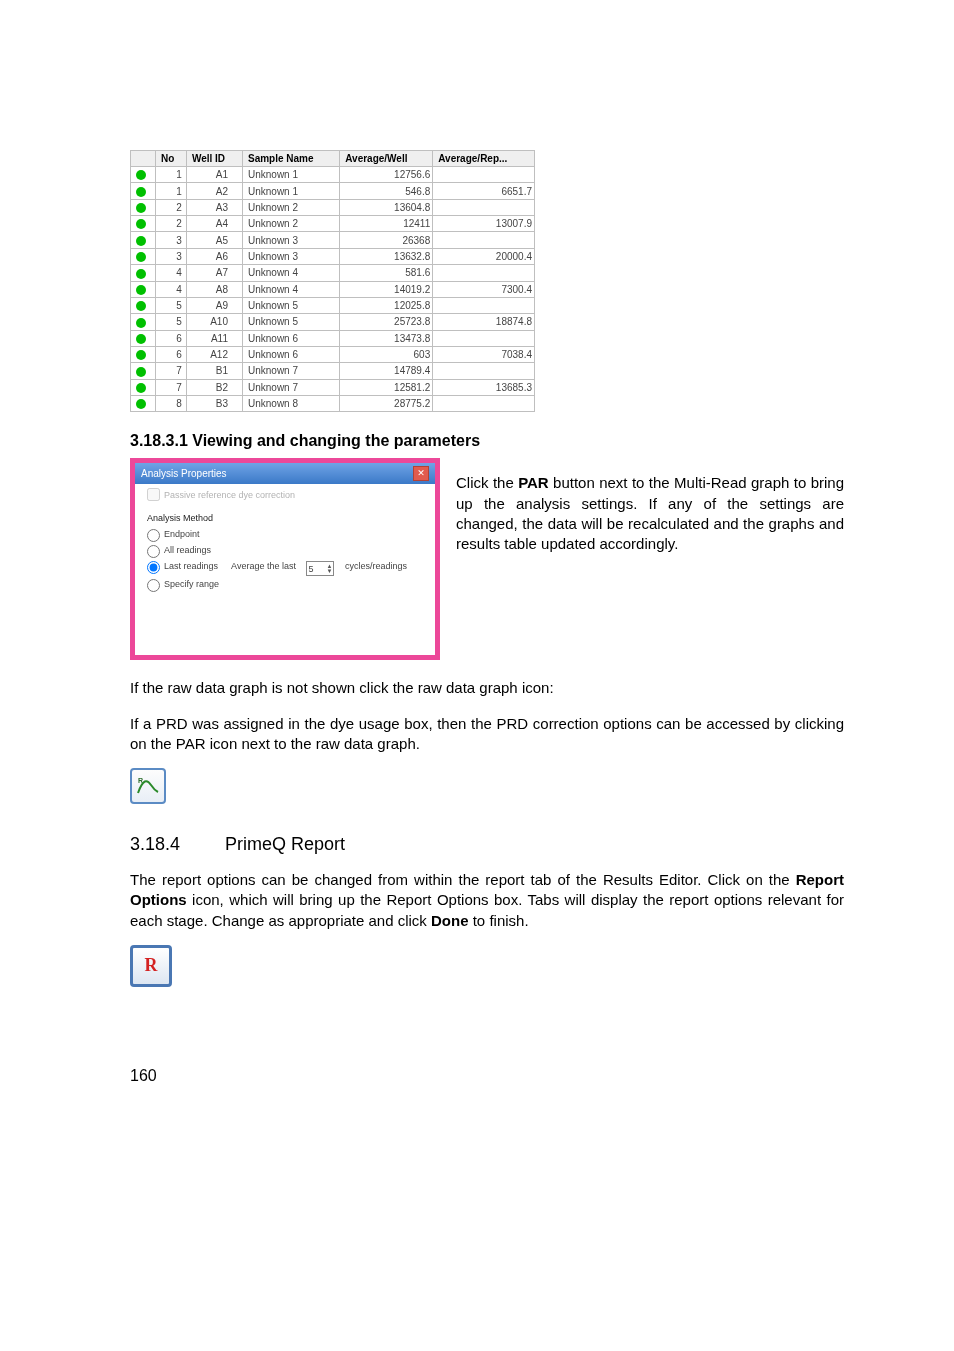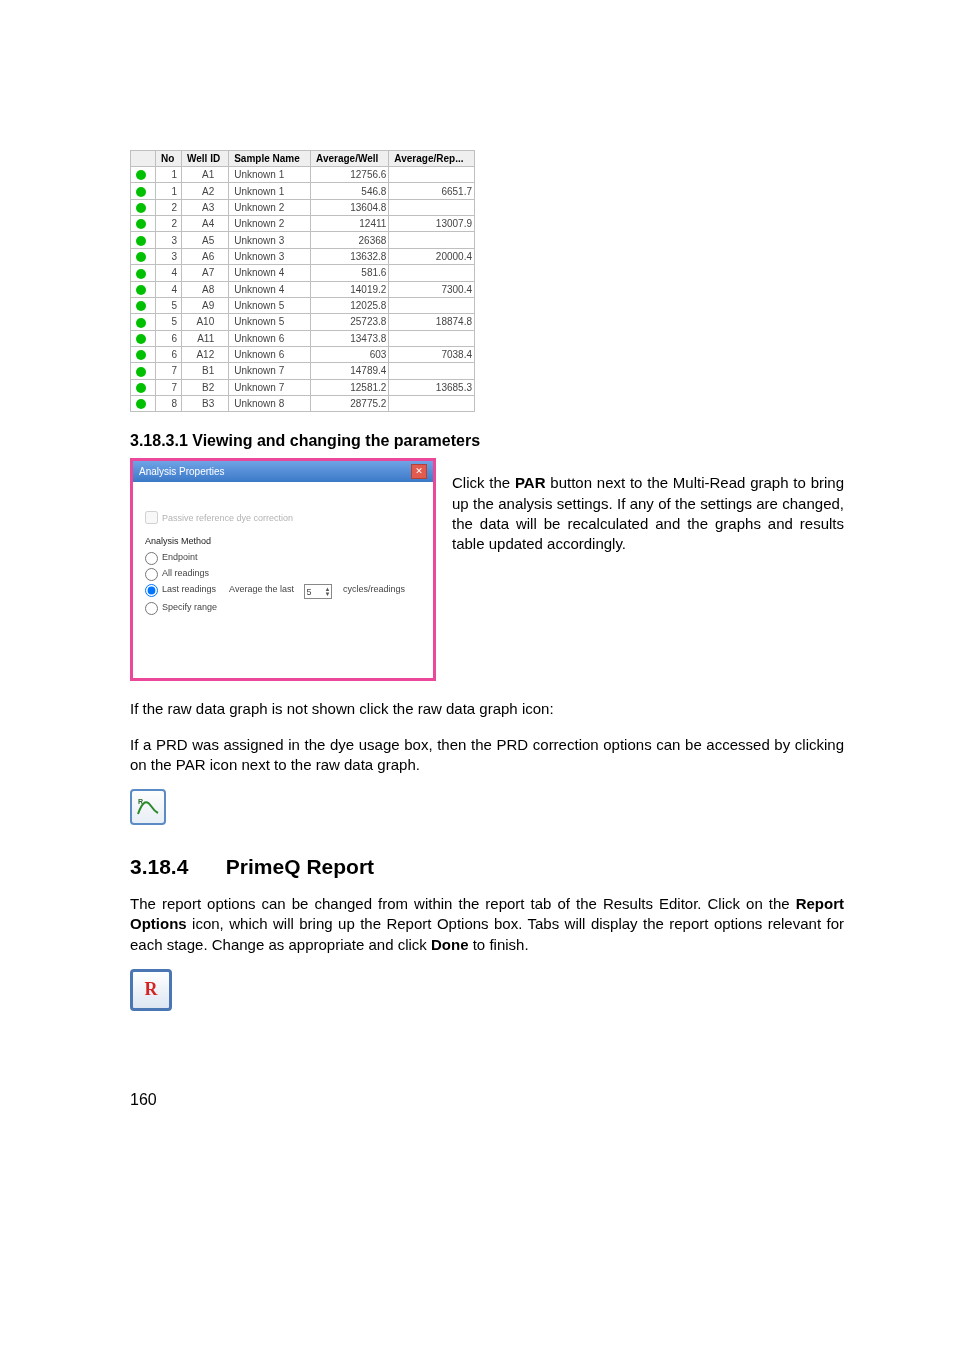--- a/index.html
+++ b/index.html
@@ -13,21 +13,21 @@
     }
     .page {
       padding: 150px 110px 60px 130px;
     }
     
     .results-table {
       border-collapse: collapse;
       font-size: 10px;
       color: #444;
       margin-bottom: 20px;
-      width: 345px;
+      width: 405px;
     }
     .results-table th, .results-table td {
       border: 1px solid #bfbfbf;
       padding: 2px 5px;
       text-align: left;
       font-weight: normal;
       white-space: nowrap;
     }
     .results-table th {
       background: #efefef;
@@ -50,21 +50,21 @@
       margin: 16px 0 8px 0;
     }
     .two-col {
       display: flex;
       align-items: flex-start;
       gap: 16px;
       margin-bottom: 18px;
     }
     .dlg {
       width: 300px;
-      border: 3px solid #ec4899;
+      border: 5px solid #ec4899;
       background: #fff;
       font-size: 9px;
       color: #444;
     }
     .dlg-title {
       background: linear-gradient(#6fa3e6, #3b79c7);
       color: #fff;
       padding: 3px 6px;
       font-size: 10px;
       display: flex;
@@ -74,21 +74,21 @@
     .dlg-close {
       background: #e15b4e;
       color: #fff;
       width: 14px; height: 13px;
       text-align: center;
       line-height: 13px;
       font-size: 9px;
       border: 1px solid #b24136;
       cursor: pointer;
     }
-    .dlg-body { padding: 29px 12px 60px 12px; }
+    .dlg-body { padding: 4px 12px 60px 12px; }
     .chk { display:flex; align-items:center; gap:4px; color:#b3b3b3; margin-bottom: 12px;}
     .chk input { margin:0; }
     .amethod-label { font-weight: normal; color:#222; margin-bottom:6px; }
     .radio-row { display:flex; align-items:flex-start; gap:4px; margin: 3px 0;}
     .radio-row input { margin:0; }
     .spin {
       width: 24px; height: 13px; font-size:9px; text-align:center;
       border:1px solid #888; display:inline-flex; align-items:center; justify-content:space-between;
       padding: 0 1px;
     }
@@ -117,21 +117,21 @@
       border-radius: 4px;
       background: linear-gradient(#fff, #dde6f2);
       display:flex; align-items:center; justify-content:center;
       margin: 6px 0 40px 0;
     }
     .red-r span {
       color: #d42222; font-weight: bold; font-size: 18px;
       font-family: "Times New Roman", serif;
     }
     h2.section {
-      font-size: 21px; font-weight: bold;
+      font-size: 18px; font-weight: normal;
       margin: 24px 0 8px 0;
     }
     .section-num { display:inline-block; width: 90px; }
     .pagenum { margin-top: 80px; font-size: 16px; }
   </style>
 </head>
 <body>
 
 <div class="page">
 

